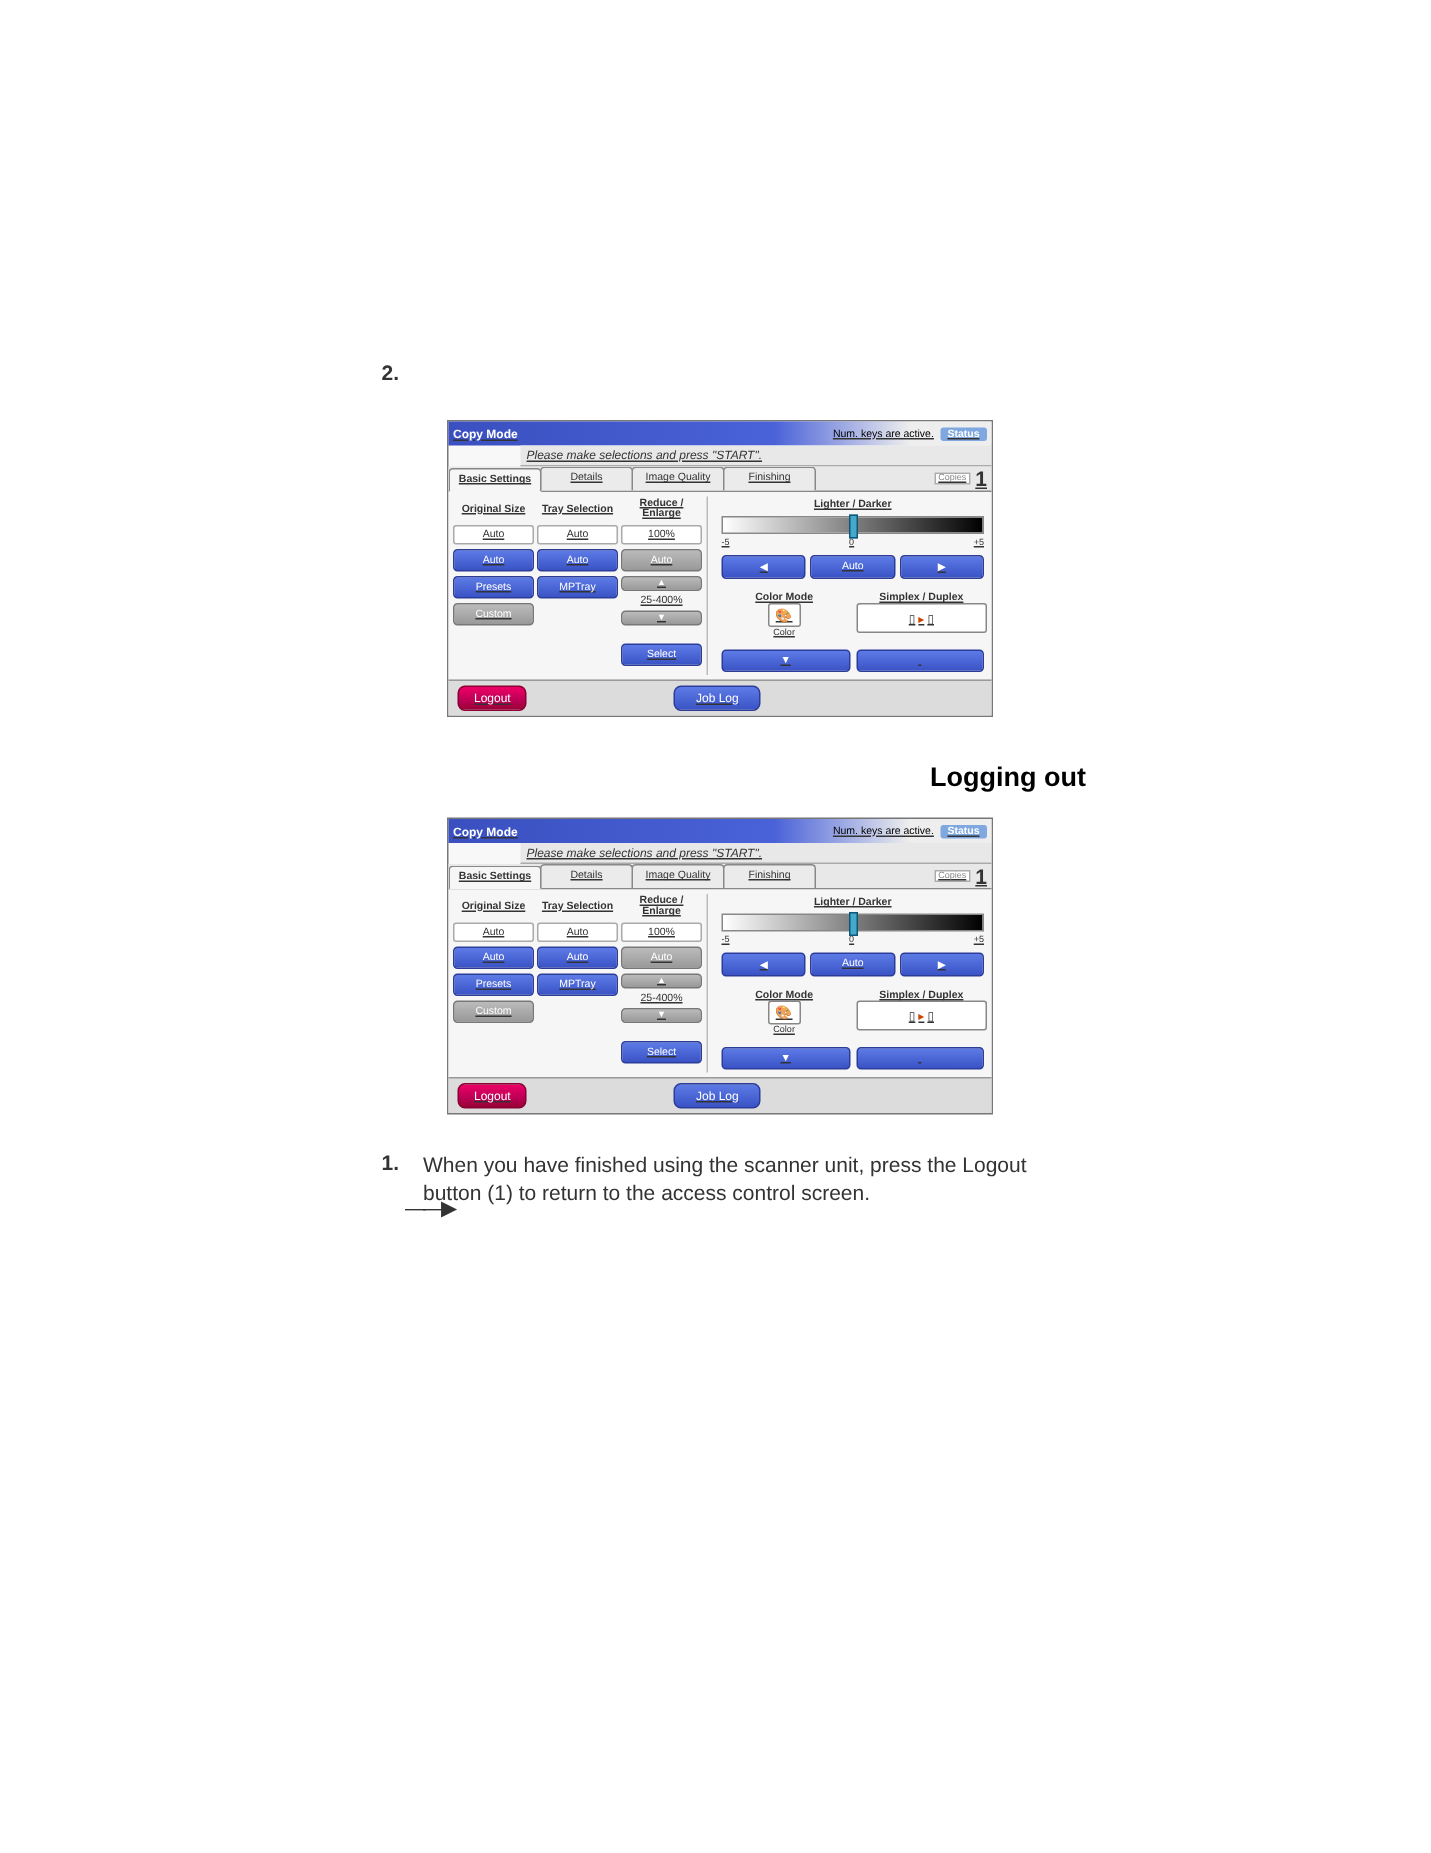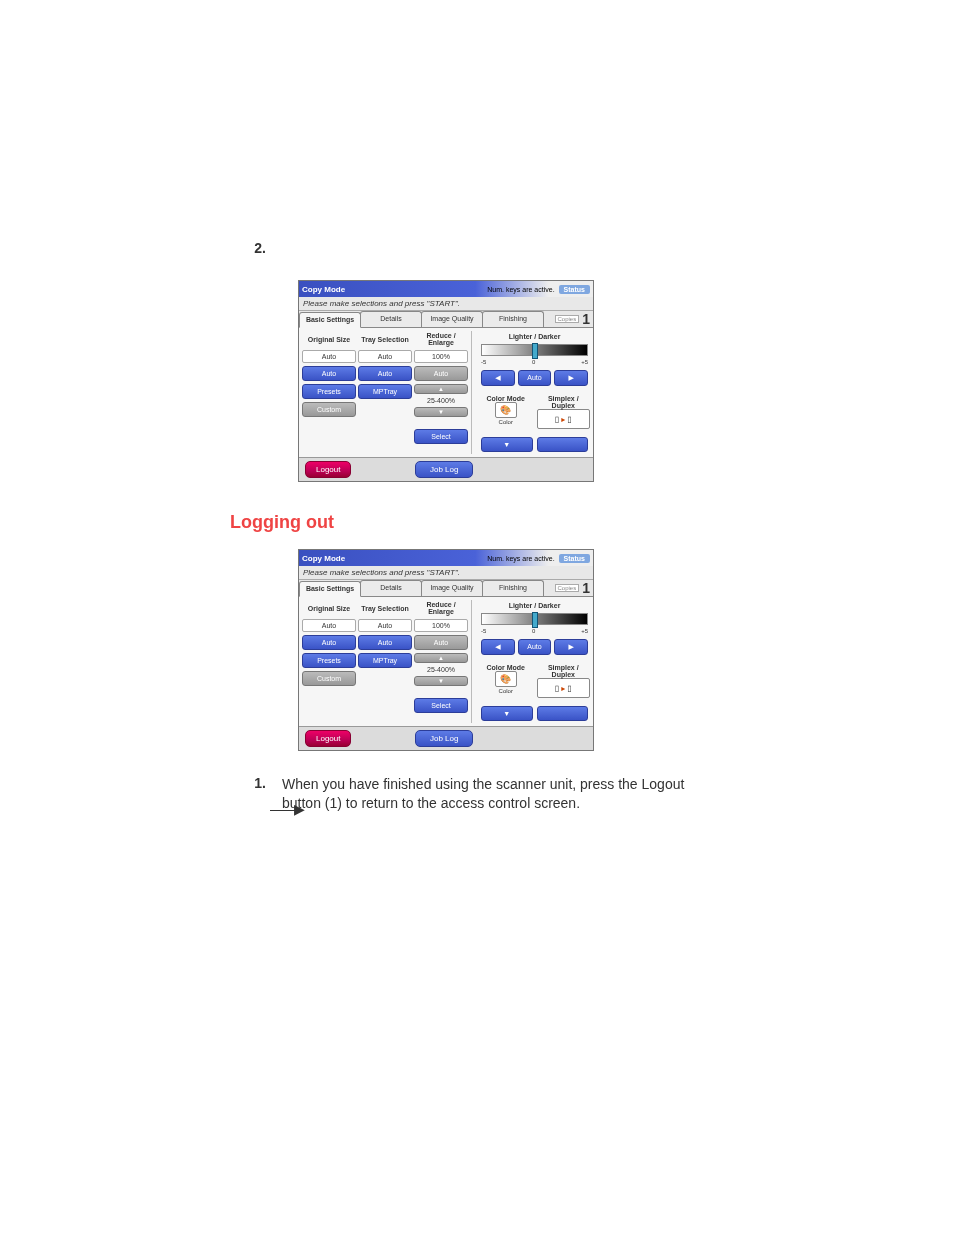--- a/index.html
+++ b/index.html
@@ -25,22 +25,23 @@
     text-align: right;
     padding-right: 16px;
   }
   .step-text {
     flex: 1;
     line-height: 1.35;
   }
   h2.section {
     font-size: 18px;
     font-weight: bold;
-    color: #ef4444;
+    color: #000000;
     margin: 30px 0 12px 0;
+    text-align: right;
   }
   .footer {
     margin-top: 120px;
     text-align: center;
     font-size: 12px;
     color: #444;
     line-height: 1.4;
   }
 
   
@@ -49,26 +50,27 @@
     position: relative;
   }
   .arrow {
     position: absolute;
     left: -28px;
     top: 252px;
     font-size: 14px;
     letter-spacing: -2px;
   }
   .panel {
-    width: 296px;
+    width: 364px;
     border: 1px solid #777;
     font-family: Arial, sans-serif;
     font-size: 8px;
     background: #f8f8f8;
     box-sizing: border-box;
+    text-decoration: underline;
   }
   .titlebar {
     display: flex;
     align-items: center;
     background: linear-gradient(to right, #3a50c0, #4a62d8 60%, #eee 85%, #eee);
     color: #fff;
     padding: 2px 3px;
     font-weight: bold;
     font-size: 8px;
     height: 12px;
@@ -81,20 +83,21 @@
     padding: 1px 5px;
     border-radius: 2px;
     font-size: 7px;
   }
   .subtitlebar {
     background: #e8e8e8;
     font-style: italic;
     font-size: 8px;
     padding: 2px 4px;
     border-bottom: 1px solid #aaa;
+    margin-left: 48px;
   }
   .tabrow {
     display: flex;
     align-items: stretch;
     background: #e8e8e8;
     border-bottom: 1px solid #888;
   }
   .tab {
     flex: 0 0 58px;
     text-align: center;

